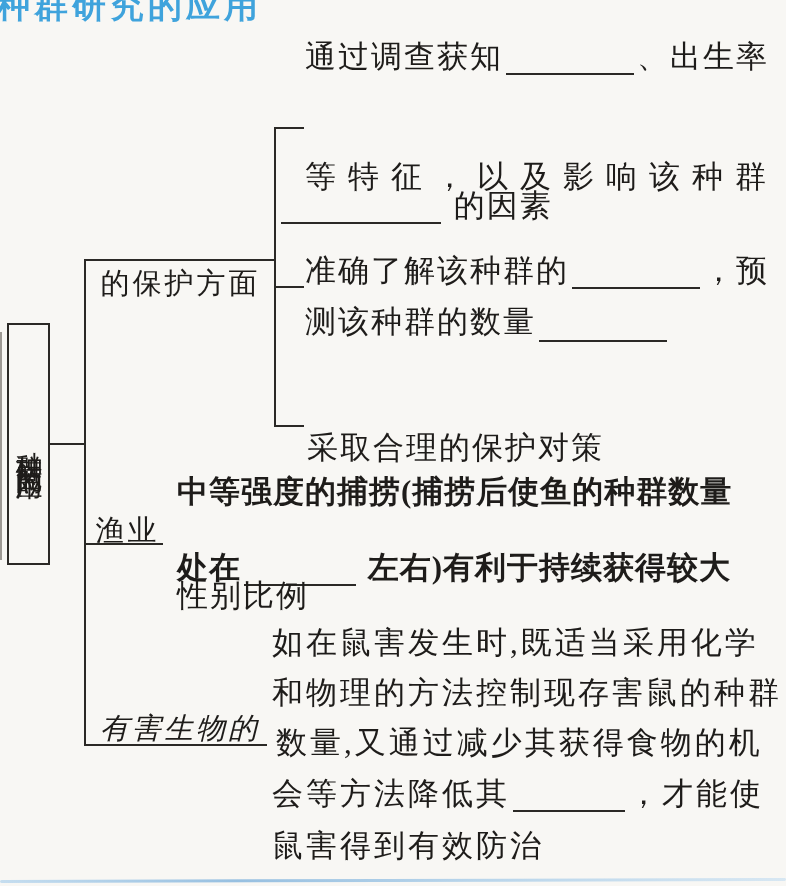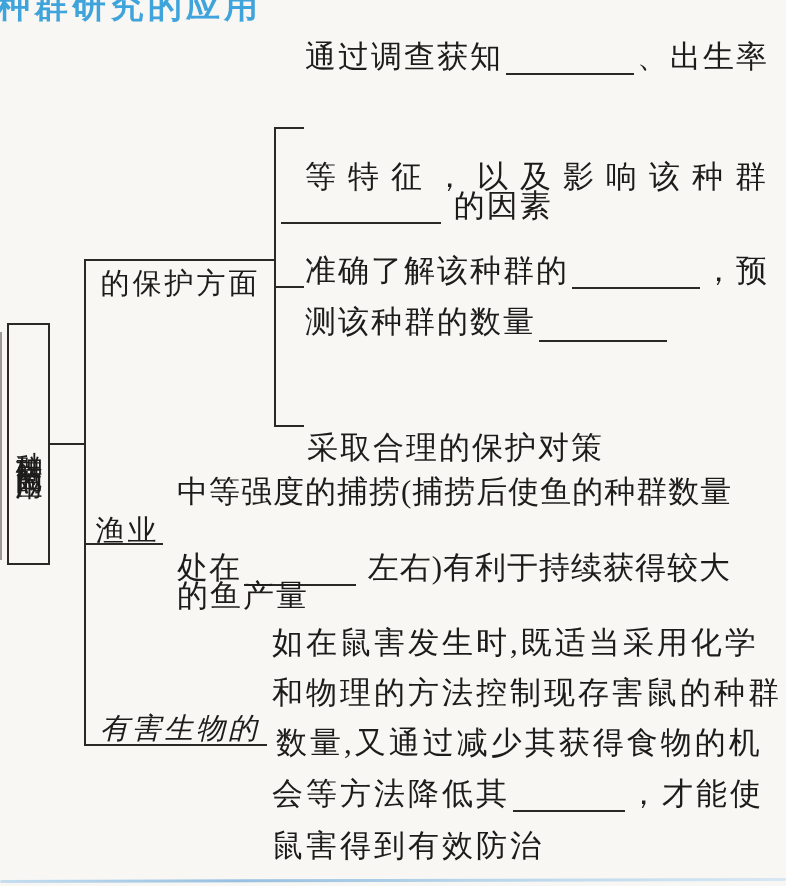--- a/index.html
+++ b/index.html
@@ -16,21 +16,21 @@
       align-items:center;justify-content:center;}
   .root-box .vtext{writing-mode:vertical-rl;font-size:27px;letter-spacing:4px;
       line-height:39px;white-space:nowrap;}
   
   .hline,.vline{position:absolute;background:#2b2926;}
   
   .blabel{position:absolute;font-size:29px;letter-spacing:3px;text-align:center;white-space:nowrap;}
   
   .tline{position:absolute;font-size:31px;letter-spacing:2px;white-space:nowrap;line-height:36px;}
   .tline.wide{letter-spacing:12px;}
-  .tline.tight{letter-spacing:1px;}
+  .tline.tight{letter-spacing:1px;font-weight:bold;}
   .tline.med{letter-spacing:3px;}
   .blank{display:inline-block;border-bottom:2px solid #2b2926;height:1.0em;
       vertical-align:bottom;margin:0 3px;}
   
   .scan-edge{position:absolute;left:0;top:332px;width:2px;height:228px;background:#6b6761;opacity:.65;}
   .scan-blue{position:absolute;left:0;top:879px;width:786px;height:3px;opacity:.8;
       background:linear-gradient(90deg,#b9d7ee,#7fb2dc 30%,#a8cce8 60%,#cfe3f2);
       transform:rotate(-0.15deg);border-radius:2px;}
 </style>
 </head>
@@ -62,21 +62,21 @@
   <div class="tline wide" style="left:305px;top:141px;margin-top:18px;">等特征，以及影响该种群</div>
   <div class="tline" style="left:278px;top:188px;"><span class="blank" style="width: 160px;"></span> 的因素</div>
 
   <div class="tline" style="left:305px;top:253px;">准确了解该种群的<span class="blank" style="width: 128px;"></span>，预</div>
   <div class="tline" style="left:305px;top:306px;font-family:Liberation Mono, monospace;">测该种群的数量<span class="blank" style="width: 128px;"></span></div>
 
   <div class="tline" style="left:307px;top:410px;margin-top:20px;">采取合理的保护对策</div>
 
   <div class="tline tight" style="left:177px;top:474px;">中等强度的捕捞(捕捞后使鱼的种群数量</div>
   <div class="tline tight" style="left:177px;top:526px;margin-top:24px;">处在<span class="blank" style="width: 112px;"></span> 左右)有利于持续获得较大</div>
-  <div class="tline" style="left:177px;top:578px;">的鱼产量</div>
+  <div class="tline" style="left:177px;top:578px;">性别比例</div>
 
   <div class="tline med" style="left:272px;top:625px;">如在鼠害发生时,既适当采用化学</div>
   <div class="tline med" style="left:272px;top:675px;">和物理的方法控制现存害鼠的种群</div>
   <div class="tline med" style="left:276px;top:725px;">数量,又通过减少其获得食物的机</div>
   <div class="tline med" style="left:272px;top:776px;">会等方法降低其<span class="blank" style="width: 112px;"></span>，才能使</div>
   <div class="tline med" style="left:272px;top:828px;text-align:right;">鼠害得到有效防治</div>
 
   <div class="scan-edge"></div>
   <div class="scan-blue"></div>
 </div>

